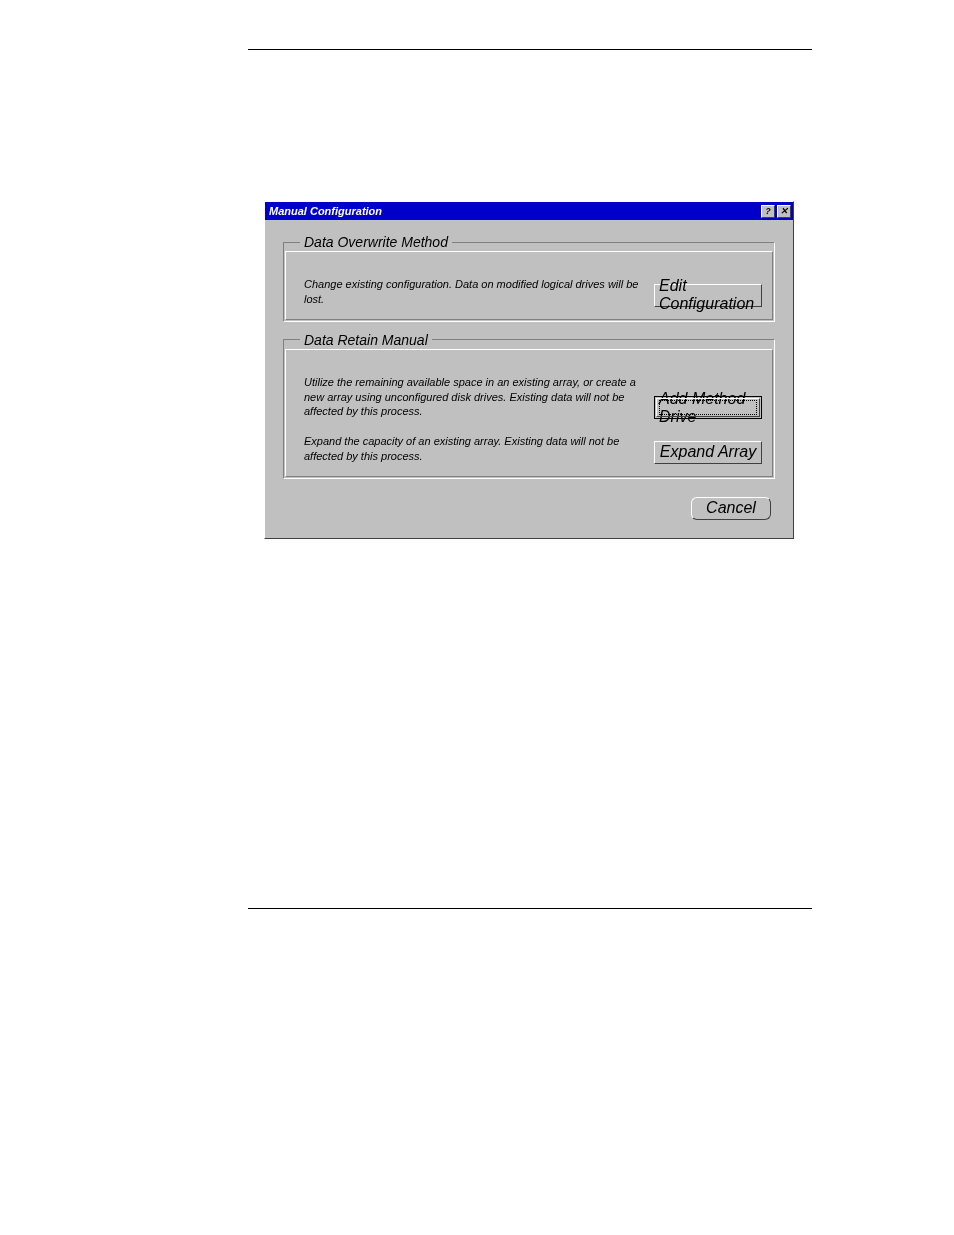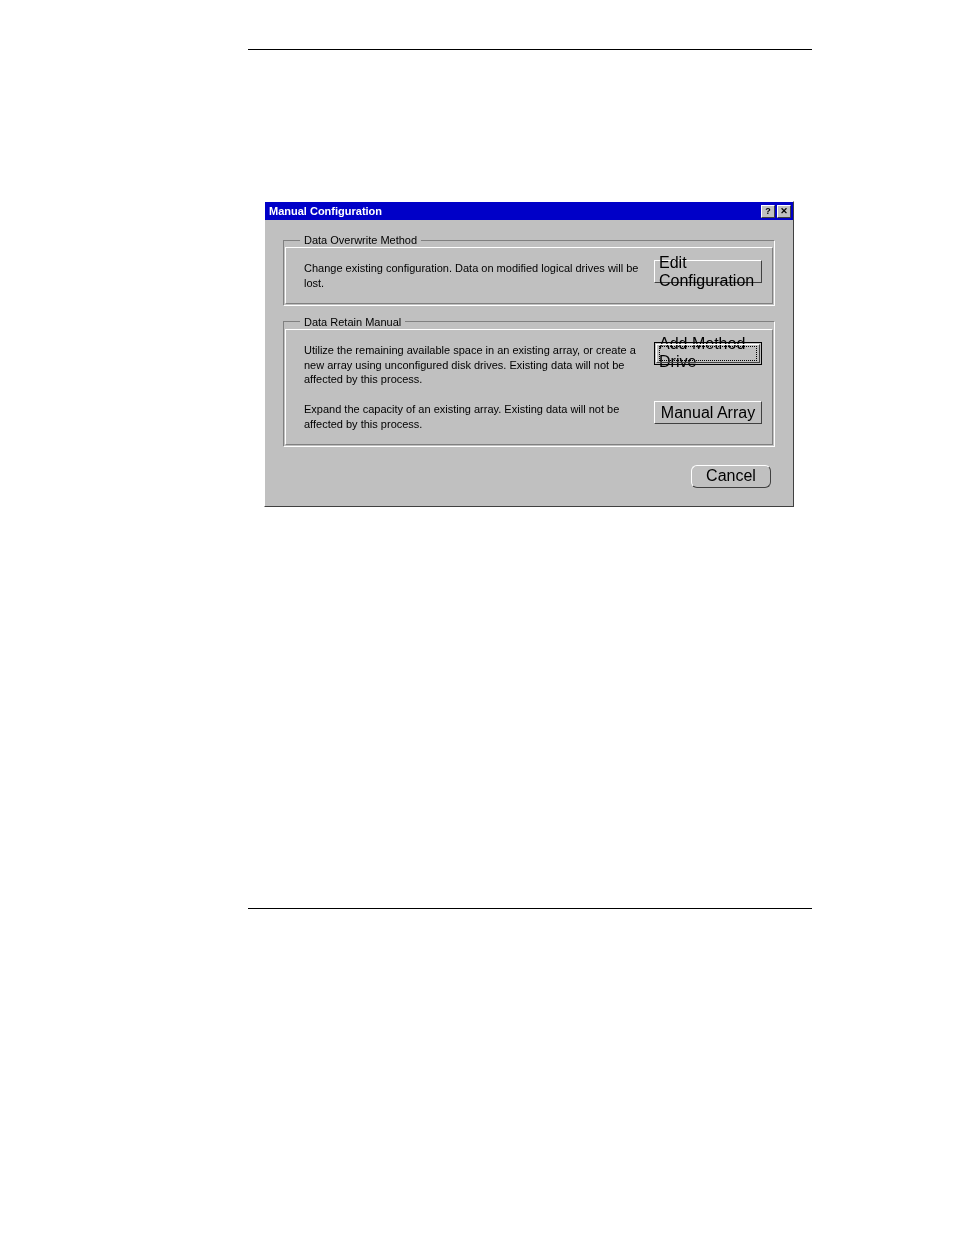--- a/index.html
+++ b/index.html
@@ -8,20 +8,21 @@
     width: 954px;
     height: 1235px;
     background: #ffffff;
     font-family: Arial, Helvetica, sans-serif;
     color: #000;
   }
   .page {
     position: relative;
     width: 954px;
     height: 900px;
+    font-style: italic;
   }
   .hr-top {
     position: absolute;
     left: 248px;
     top: 49px;
     width: 564px;
     border-top: 1px solid #000;
   }
   .hr-bot {
     position: absolute;
@@ -91,30 +92,31 @@
     
     position: absolute;
     left: 1px; right: 1px; top: 1px; bottom: 1px;
     border: 1px solid #fff;
     border-right-color: #808080;
     border-bottom-color: #808080;
     pointer-events: none;
   }
   legend {
     padding: 0 4px;
-    font-size: 11px;
+    font-size: 14px;
     color: #000;
     background: #c0c0c0;
     margin-left: 2px;
   }
   .row {
     display: flex;
-    align-items: flex-start;
+    align-items: flex-end;
     gap: 8px;
     margin-bottom: 14px;
+    margin-top: 12px;
   }
   .row:last-child { margin-bottom: 0; }
   .row-text {
     flex: 1;
     font-size: 11px;
     line-height: 1.35;
     color: #000;
     padding-top: 1px;
     padding-left: 6px;
   }
@@ -204,21 +206,21 @@
         <div class="row">
           <div class="row-text">Utilize the remaining available space in an existing array, or create a new array using unconfigured disk drives. Existing data will not be affected by this process.</div>
           <div class="btn focused">
             <span>Add Method Drive</span>
           </div>
         </div>
 
         <div class="row">
           <div class="row-text">Expand the capacity of an existing array. Existing data will not be affected by this process.</div>
           <div class="btn">
-            <span>Manual Array</span>
+            <span>Expand Array</span>
           </div>
         </div>
       </fieldset>
 
       <div class="footer-row">
         <div class="btn">
           <span>Cancel</span>
         </div>
       </div>
 

